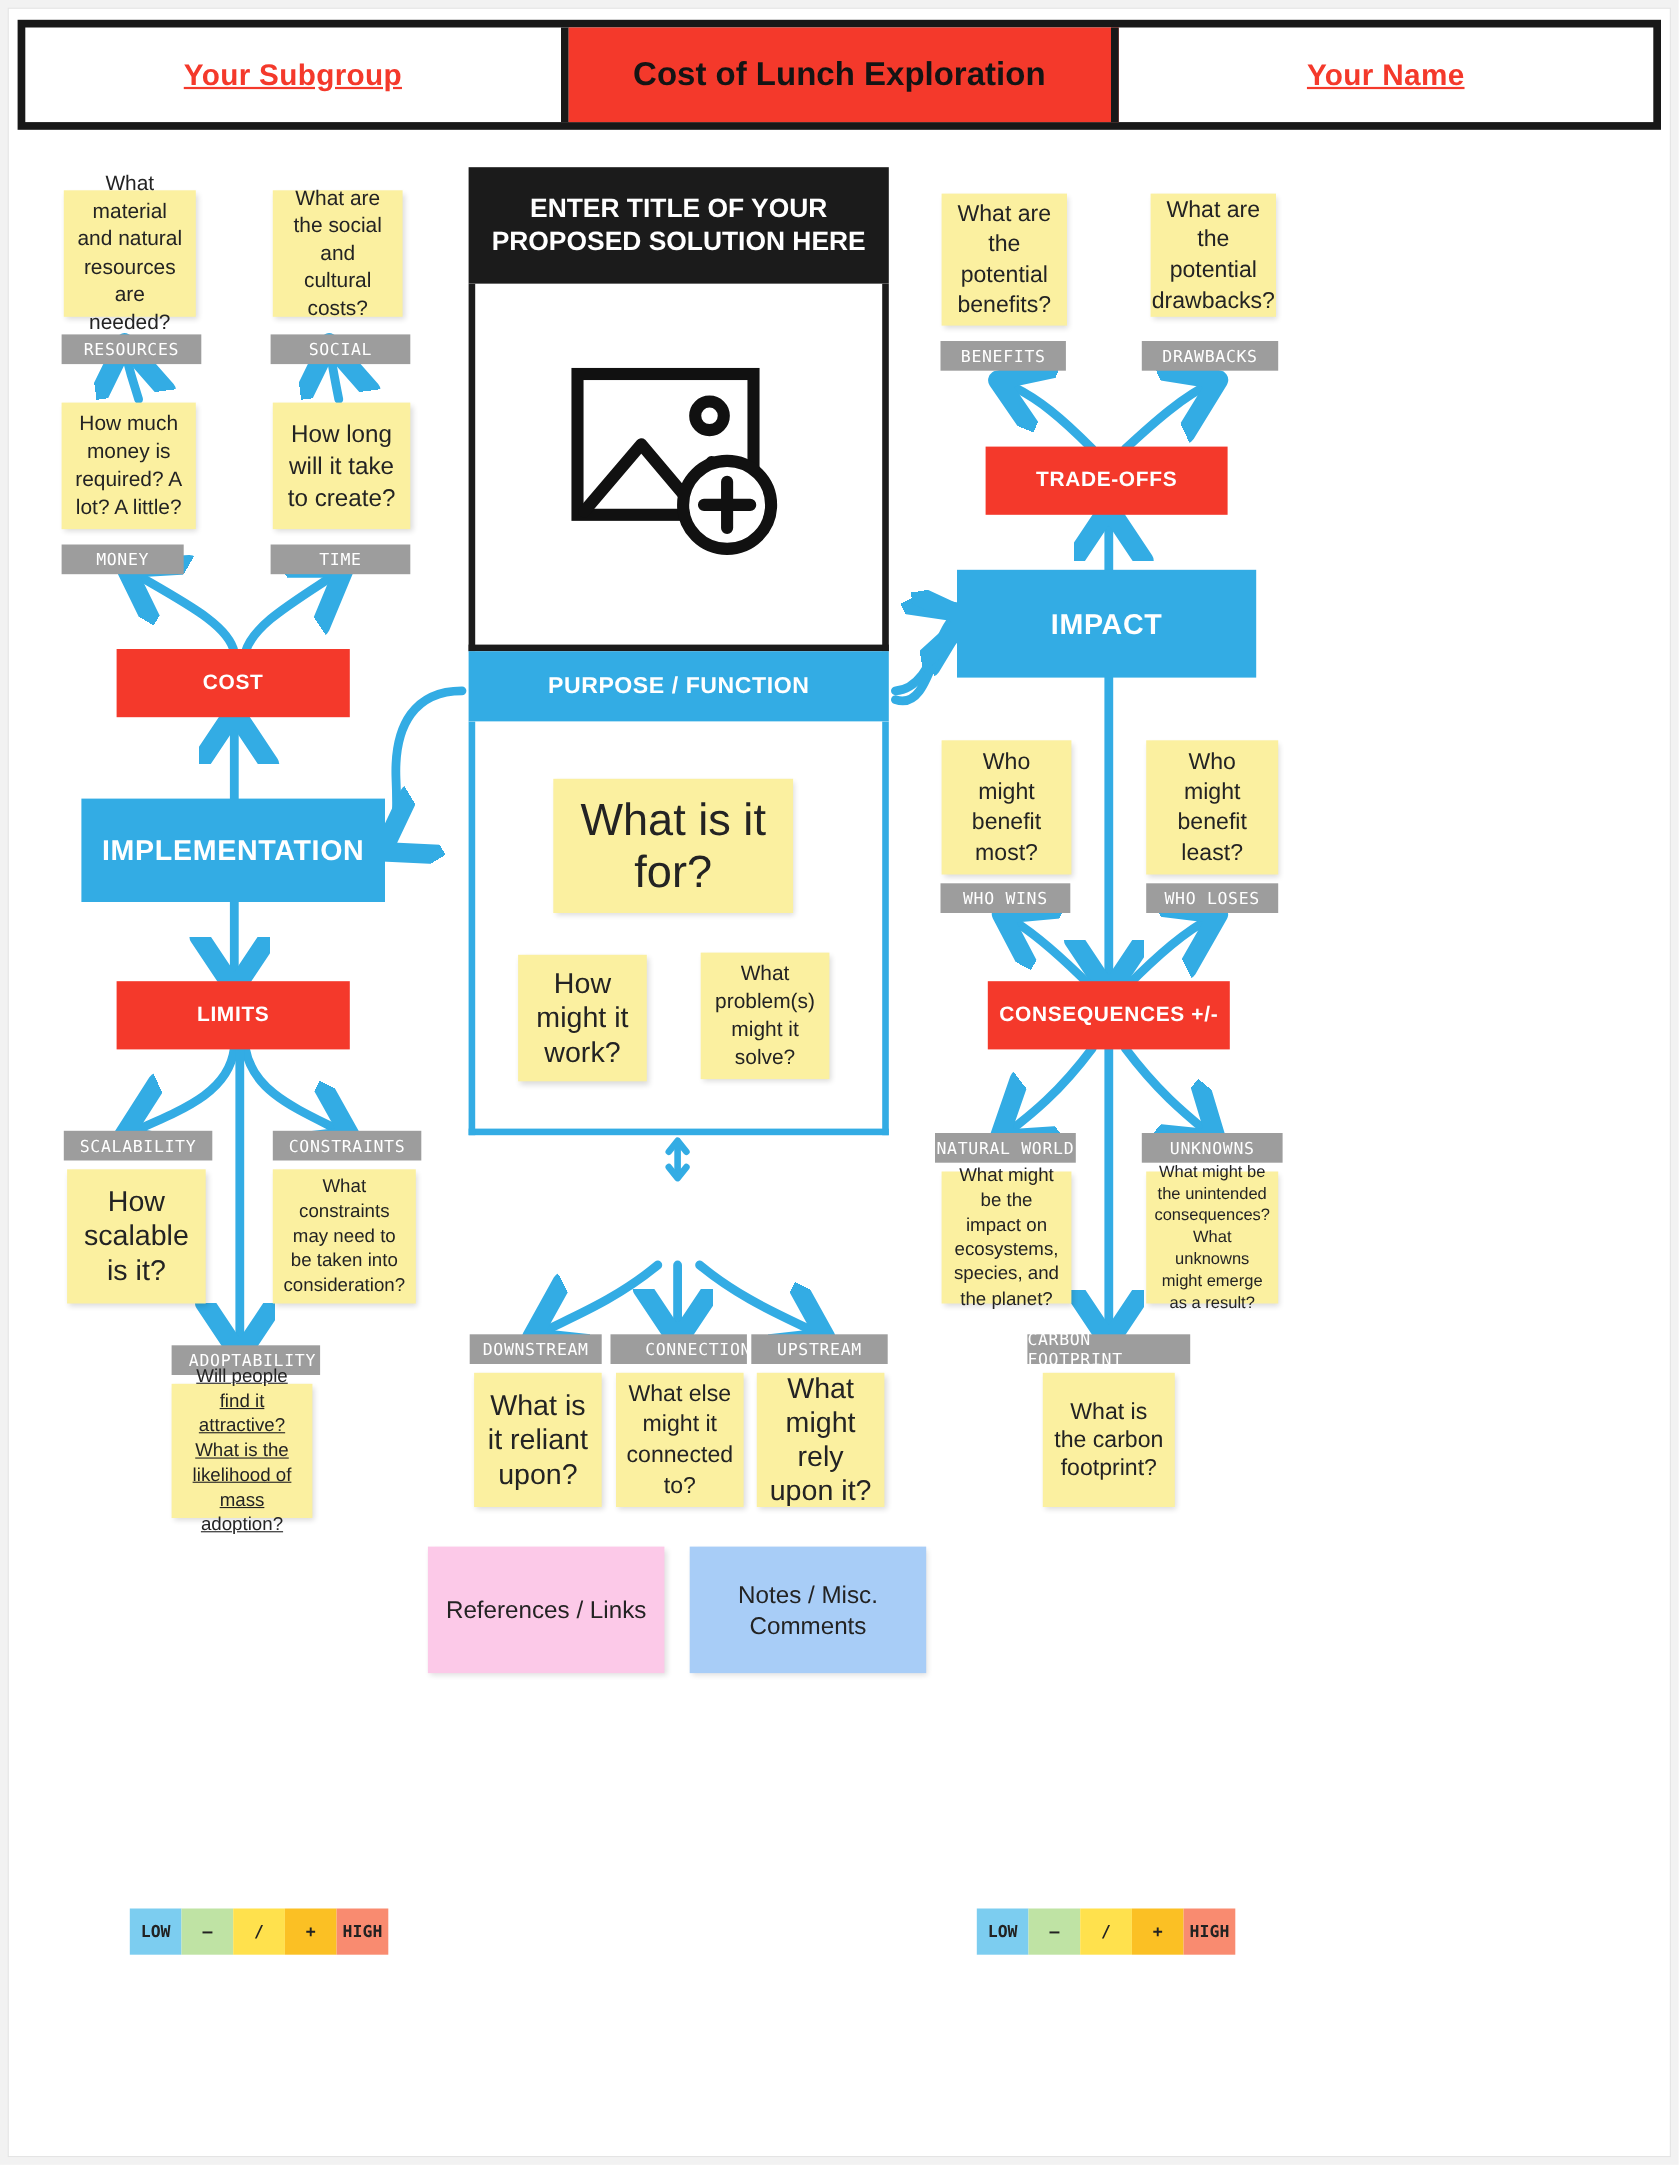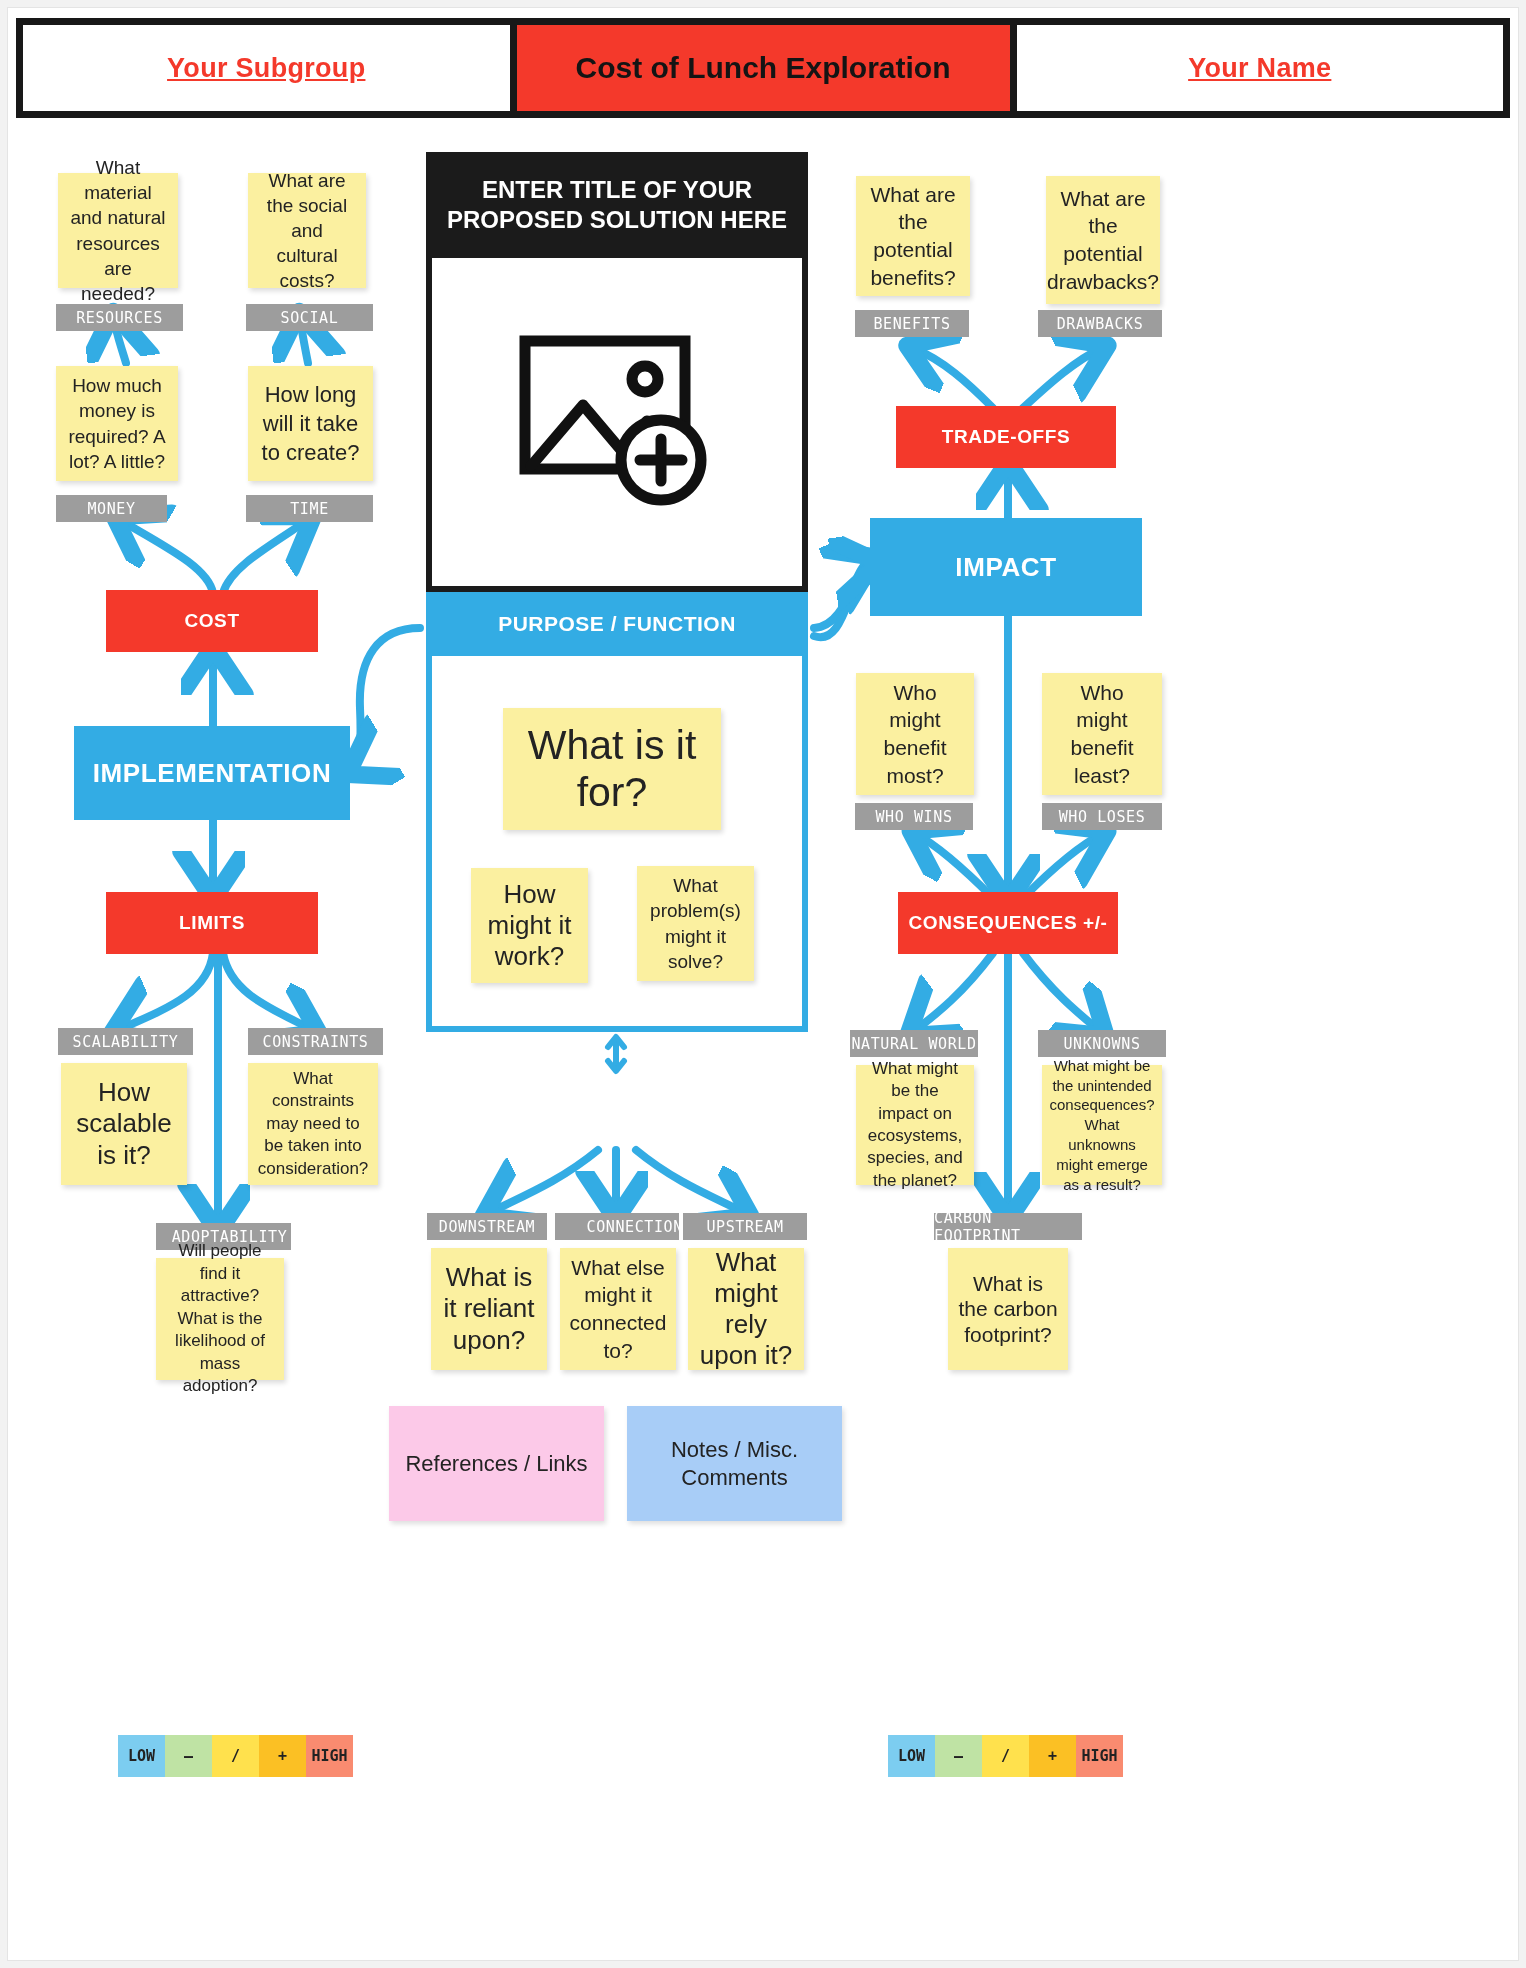--- a/index.html
+++ b/index.html
@@ -212,21 +212,21 @@
 
   <div class="box red" style="left:98px; top:884px; width:212px; height:62px;">LIMITS</div>
 
   <div class="tag" style="left:50px; top:1020px; width:135px;">SCALABILITY</div>
   <div class="note med" style="left:53px; top:1055px; width:126px; height:122px;">How scalable is it?</div>
 
   <div class="tag" style="left:240px; top:1020px; width:135px;">CONSTRAINTS</div>
   <div class="note sm" style="left:240px; top:1055px; width:130px; height:122px;">What constraints may need to be taken into consideration?</div>
 
   <div class="tag" style="left:148px; top:1215px; width:135px;padding-left:12px;">ADOPTABILITY</div>
-  <div class="note sm" style="left:148px; top:1250px; width:128px; height:122px;">Will people find it attractive? What is the likelihood of mass adoption?</div>
+  <div class="note sm" style="left:148px; top:1250px; width:128px; height:122px;text-decoration:underline;">Will people find it attractive? What is the likelihood of mass adoption?</div>
 
   <div class="scale" style="left:110px; top:1727px;">
     <div class="s1">LOW</div>
     <div class="s2">–</div>
     <div class="s3">/</div>
     <div class="s4">+</div>
     <div class="s5">HIGH</div>
   </div>
 
   <div class="center-panel">
@@ -259,21 +259,21 @@
 
   <div class="tag" style="left:675px; top:1205px; width:124px;">UPSTREAM</div>
   <div class="note med" style="left:680px; top:1240px; width:116px; height:122px;">What might rely upon it?</div>
 
   <div class="softnote pink" style="left:381px; top:1398px; width:215px; height:115px;">References / Links</div>
   <div class="softnote lblue" style="left:619px; top:1398px; width:215px; height:115px;">Notes / Misc. Comments</div>
 
   <div class="note" style="left:848px; top:168px; width:114px; height:120px; font-size:21px;">What are the potential benefits?</div>
   <div class="tag" style="left:847px; top:302px; width:114px;">BENEFITS</div>
 
-  <div class="note" style="left:1038px; top:168px; width:114px; height:128px; font-size:21px;">What are the potential drawbacks?</div>
+  <div class="note" style="left:1038px; top:168px; width:114px; height:112px; font-size:21px;">What are the potential drawbacks?</div>
   <div class="tag" style="left:1030px; top:302px; width:124px;">DRAWBACKS</div>
 
   <div class="box red" style="left:888px; top:398px; width:220px; height:62px;">TRADE-OFFS</div>
 
   <div class="box blue lg" style="left:862px; top:510px; width:272px; height:98px;">IMPACT</div>
 
   <div class="note" style="left:848px; top:665px; width:118px; height:122px; font-size:21px;">Who might benefit most?</div>
   <div class="tag" style="left:847px; top:795px; width:118px;">WHO WINS</div>
 
   <div class="note" style="left:1034px; top:665px; width:120px; height:122px; font-size:21px;">Who might benefit least?</div>

